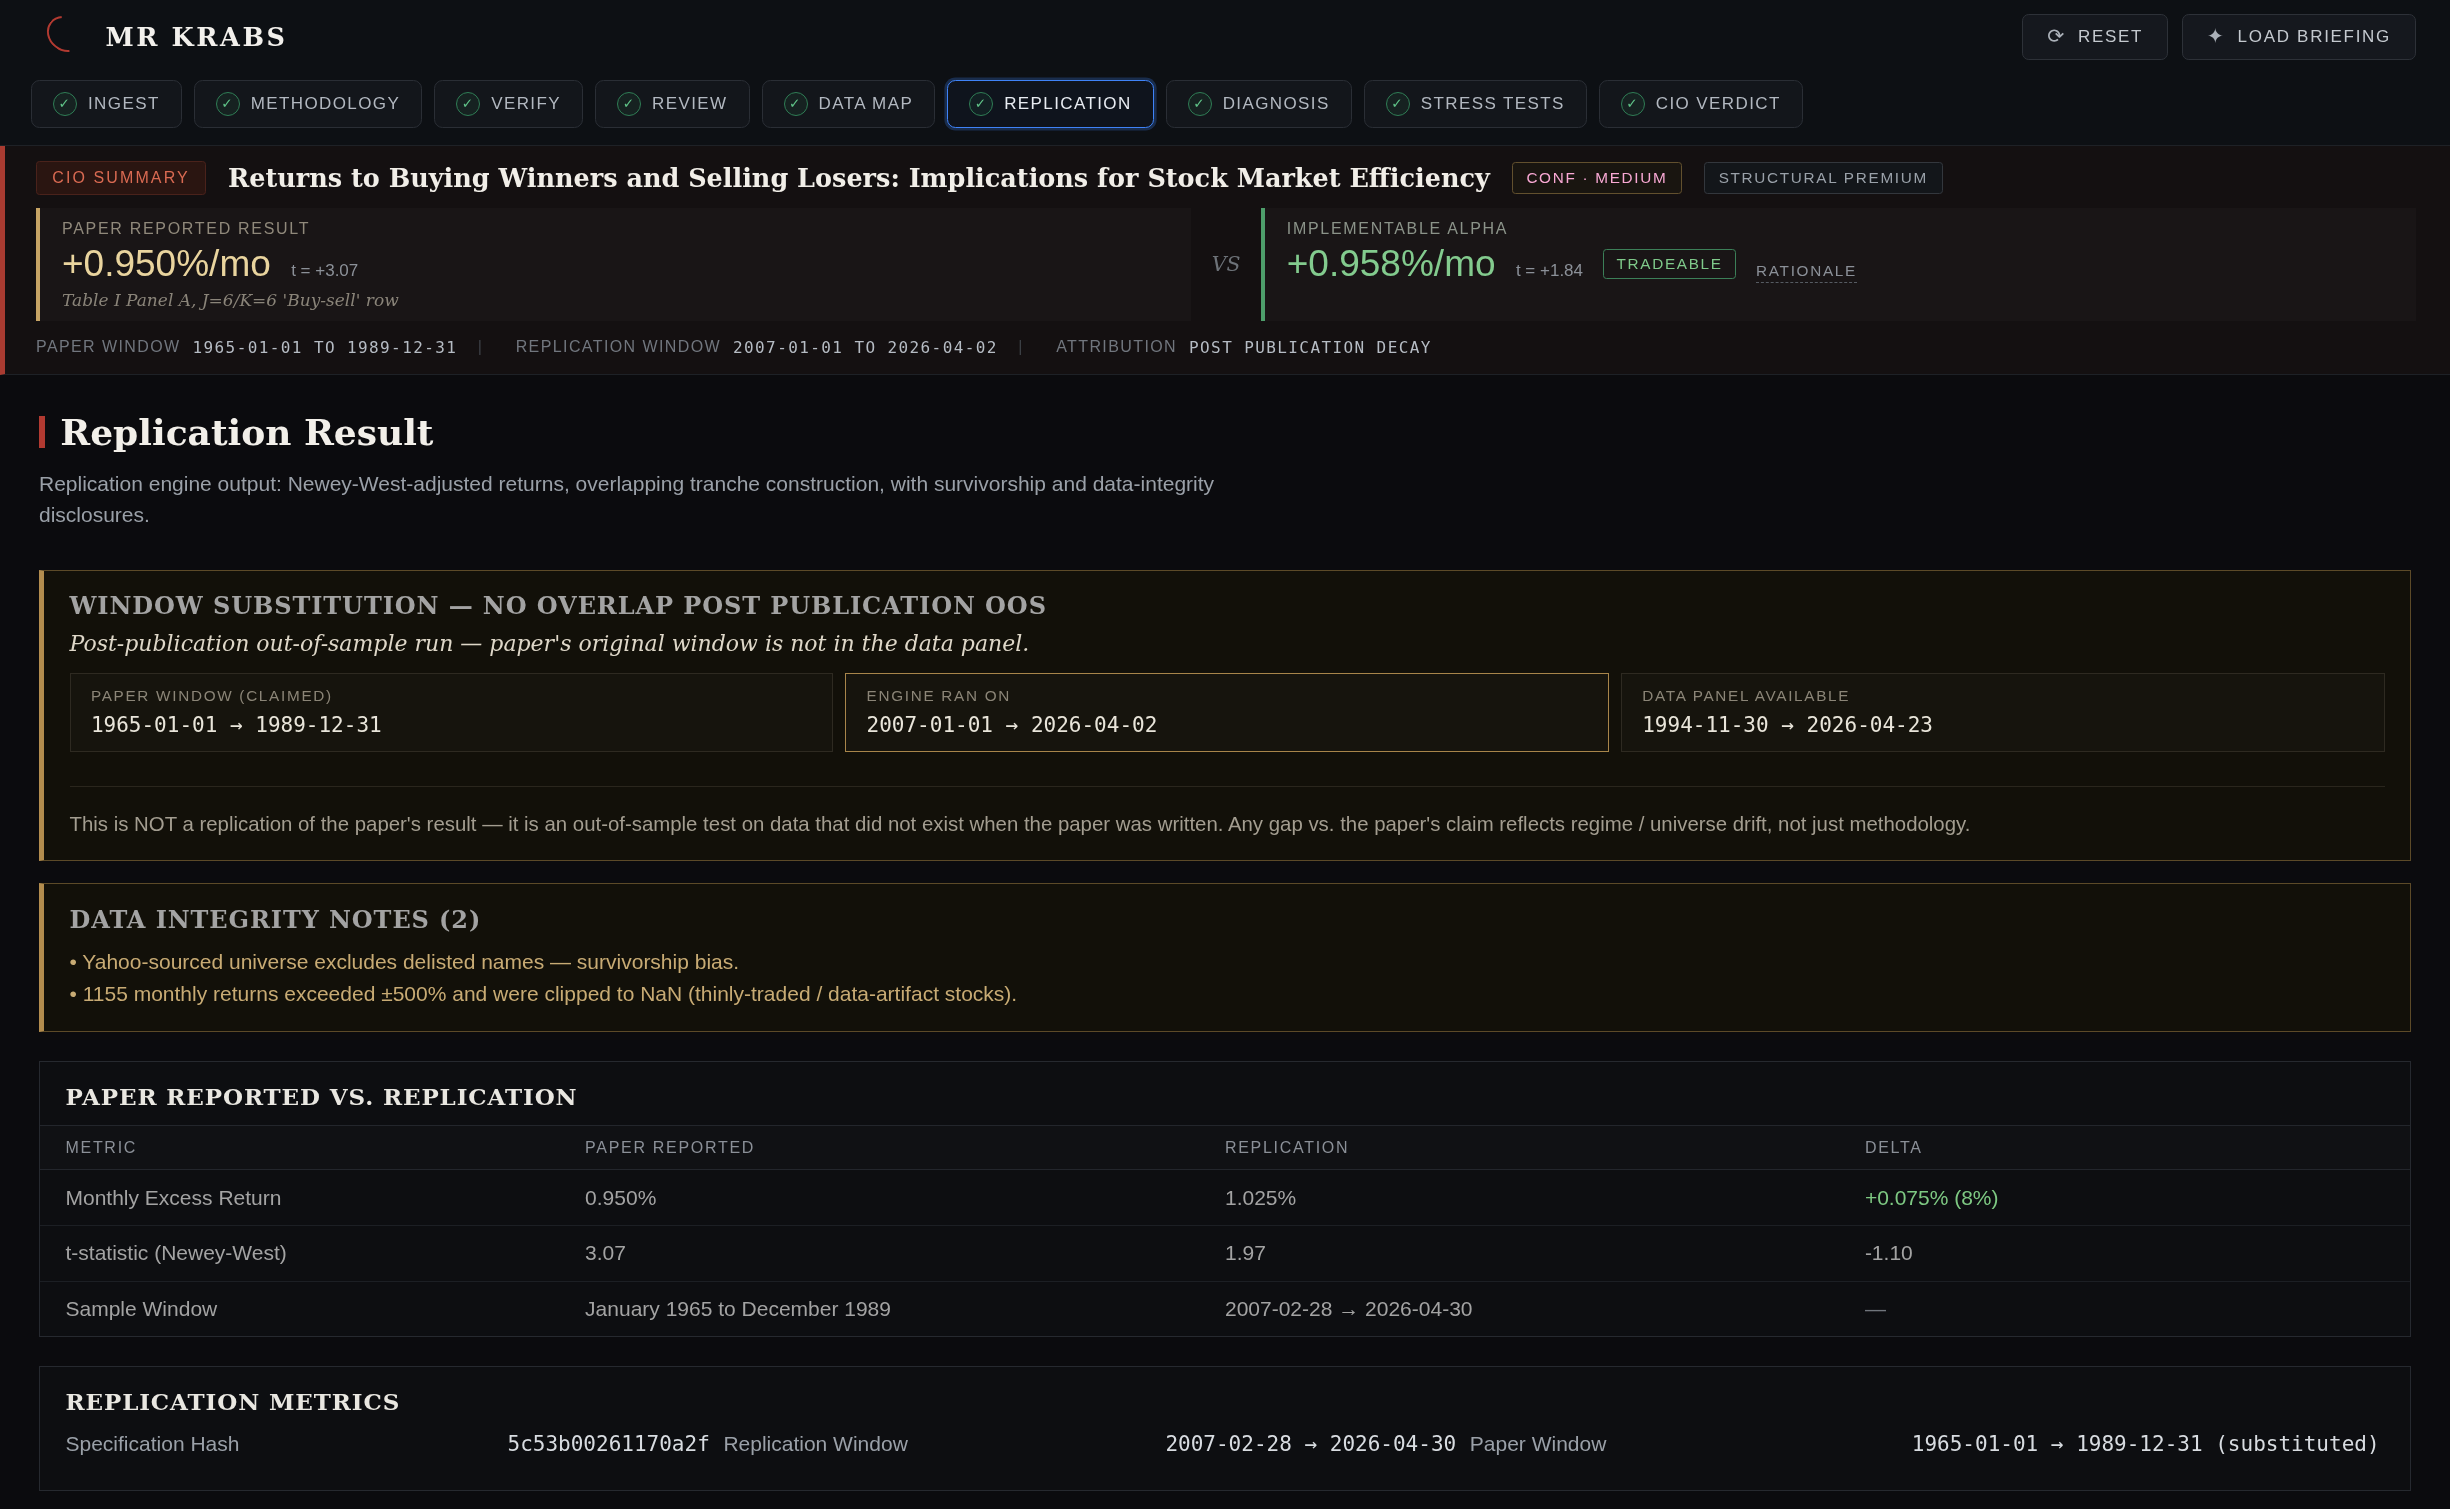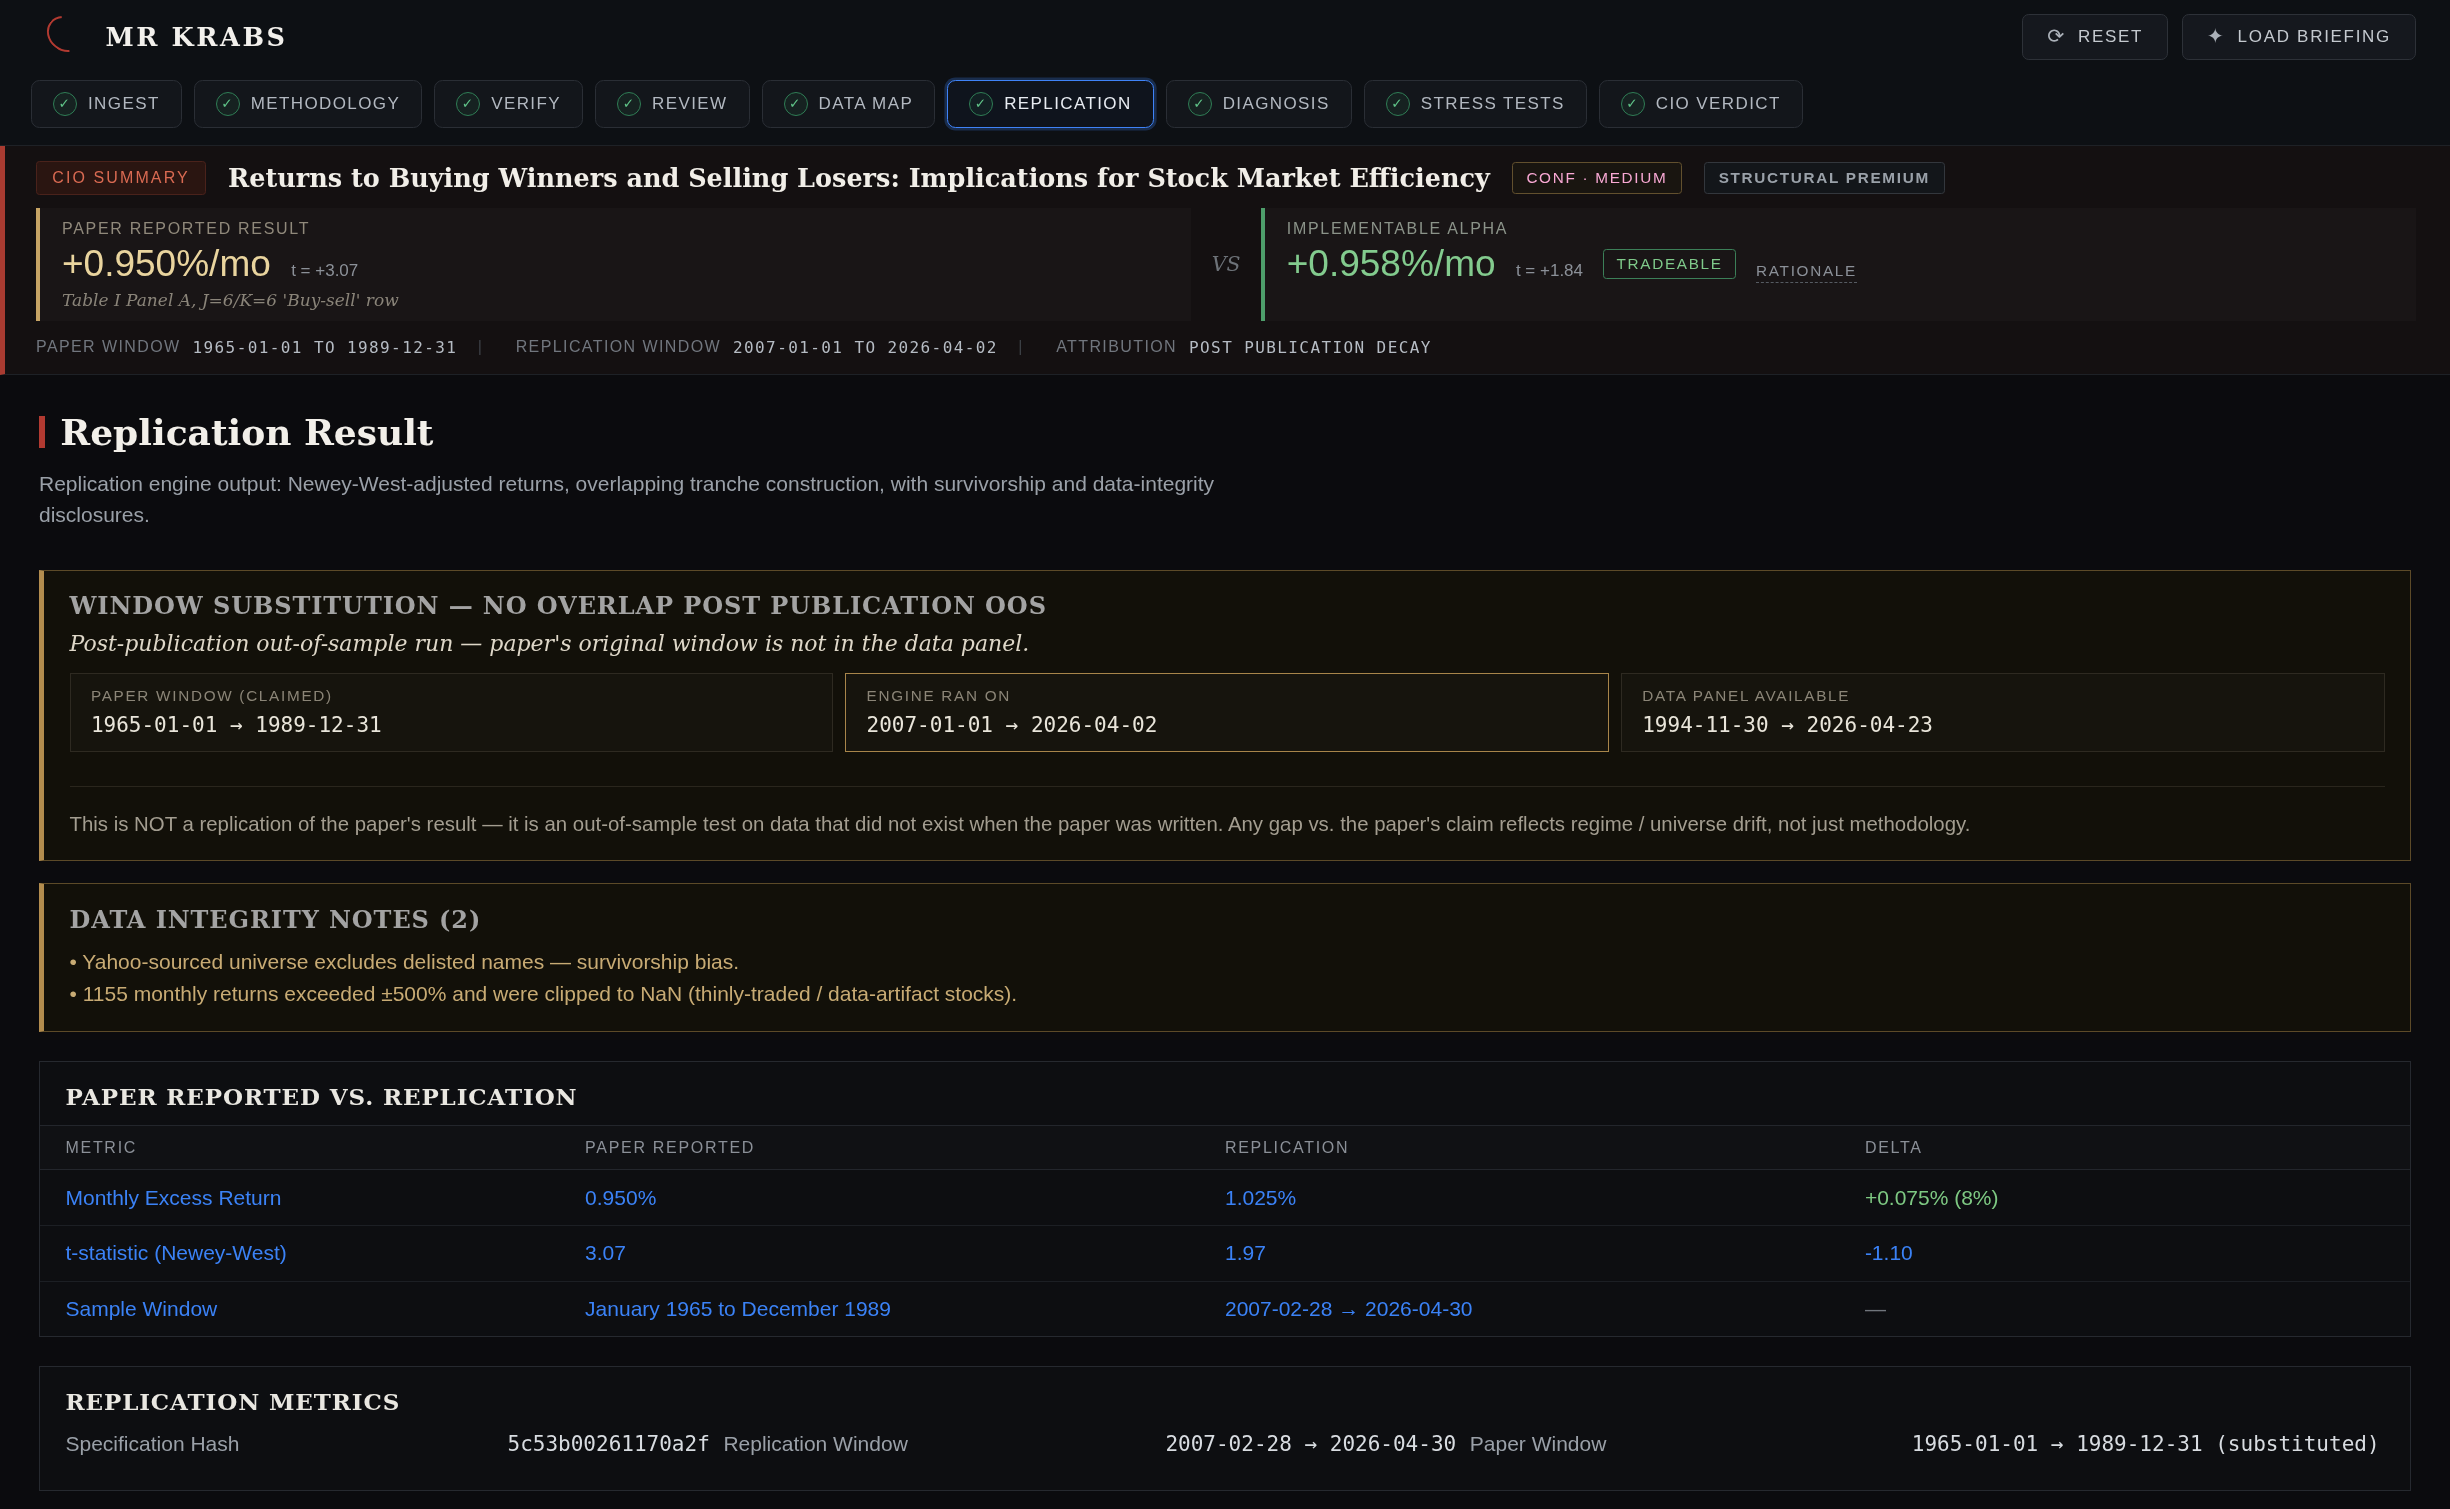--- a/index.html
+++ b/index.html
@@ -65,21 +65,21 @@
   }
   .summary-title {
     font-family:"DejaVu Serif",serif; font-weight:700; font-size:25.5px; color:#f1eee8;
   }
   .badge-conf {
     font-size:15.3px; letter-spacing:1.7px; color:#f9a8d4; border:0.9px solid #62502e;
     background:#191510; padding:6px 13.6px; border-radius:3.4px; white-space:nowrap;
   }
   .badge-type {
     font-size:15.3px; letter-spacing:1.7px; color:#9aa1a9; border:0.9px solid #33373d;
-    background:#13161a; padding:6px 13.6px; border-radius:3.4px; white-space:nowrap;font-weight:bold;
+    background:#13161a; padding:6px 13.6px; border-radius:3.4px; white-space:nowrap;
   }
   .result-row { display:flex; align-items:stretch; gap:13.6px; margin-top:13.6px; }
   .result-box { flex:1; padding:12px 22px 10.2px; background:rgba(255,255,255,.025); }
   .result-box.paper { border-left:4.3px solid #c7a465; }
   .result-box.alpha { border-left:4.3px solid #4e9e6b; }
   .rb-label { font-size:16px; letter-spacing:1.7px; color:#90897b; }
   .alpha .rb-label { color:#8b9389; }
   .rb-main { display:flex; align-items:baseline; gap:20.4px; margin-top:5.1px; }
   .rb-value { font-size:37px; font-weight:500; }
   .paper .rb-value { color:#e9d49e; }
@@ -147,21 +147,21 @@
     font-size:23px; letter-spacing:0.9px; color:#e9e7e1;
   }
   table.cmp { width:100%; border-collapse:collapse; }
   .cmp th {
     text-align:left; font-weight:400; font-size:16px; letter-spacing:1.7px; color:#8b9098;
     padding:12.8px 17px 12.8px 0; border-top:0.9px solid #23262c; border-bottom:0.9px solid #23262c;
     background:rgba(255,255,255,.015);
   }
   .cmp th:first-child, .cmp td:first-child { padding-left:25.5px; }
   .cmp .c1 { width:23%; } .cmp .c2 { width:27%; } .cmp .c3 { width:27%; } .cmp .c4 { width:23%; }
-  .cmp td { font-size:21px; color:#3b82f6; padding:15.3px 17px 15.3px 0; border-bottom:0.9px solid #1c1f24; }
+  .cmp td { font-size:21px; color:#a3a3a3; padding:15.3px 17px 15.3px 0; border-bottom:0.9px solid #1c1f24; }
   .cmp tr:last-child td { border-bottom:none; }
   td.delta-pos { color:#7ec983; }
   td.delta-dim { color:#70757c; }
   .metrics { padding-bottom:34px; }
   .metric-rows { margin-top:1.7px; padding:0 25.5px; display:flex; flex-direction:row; gap:13.6px; }
   .metric-row { display:flex; font-size:21px; }
   .metric-label { flex:0 0 442px; color:#9aa0a8; }
   .metric-value { font-family:"DejaVu Sans Mono",monospace; color:#d8dce1; }
 </style>
 </head>

